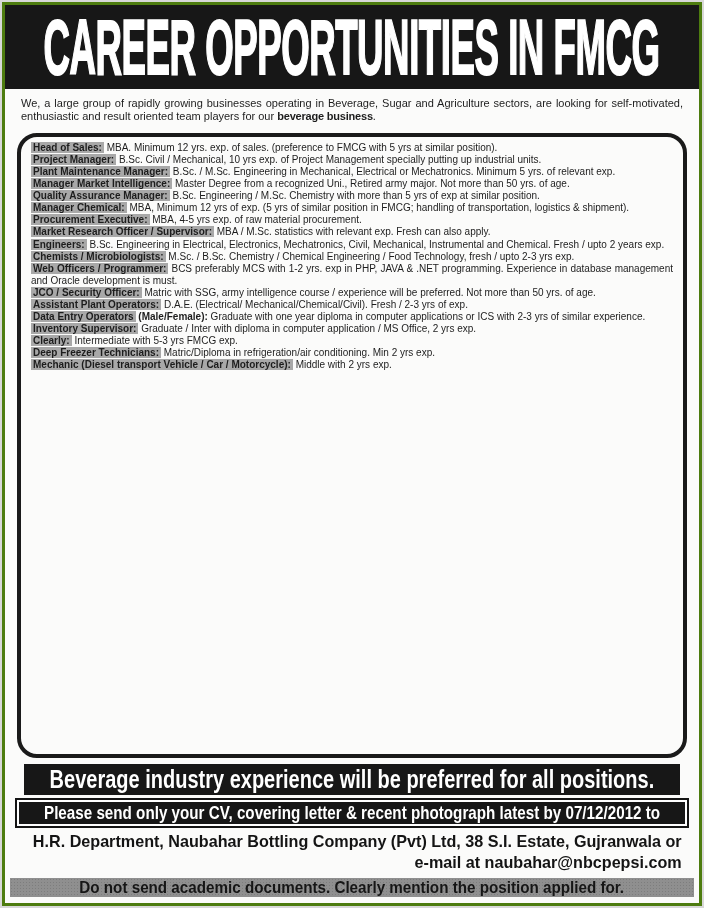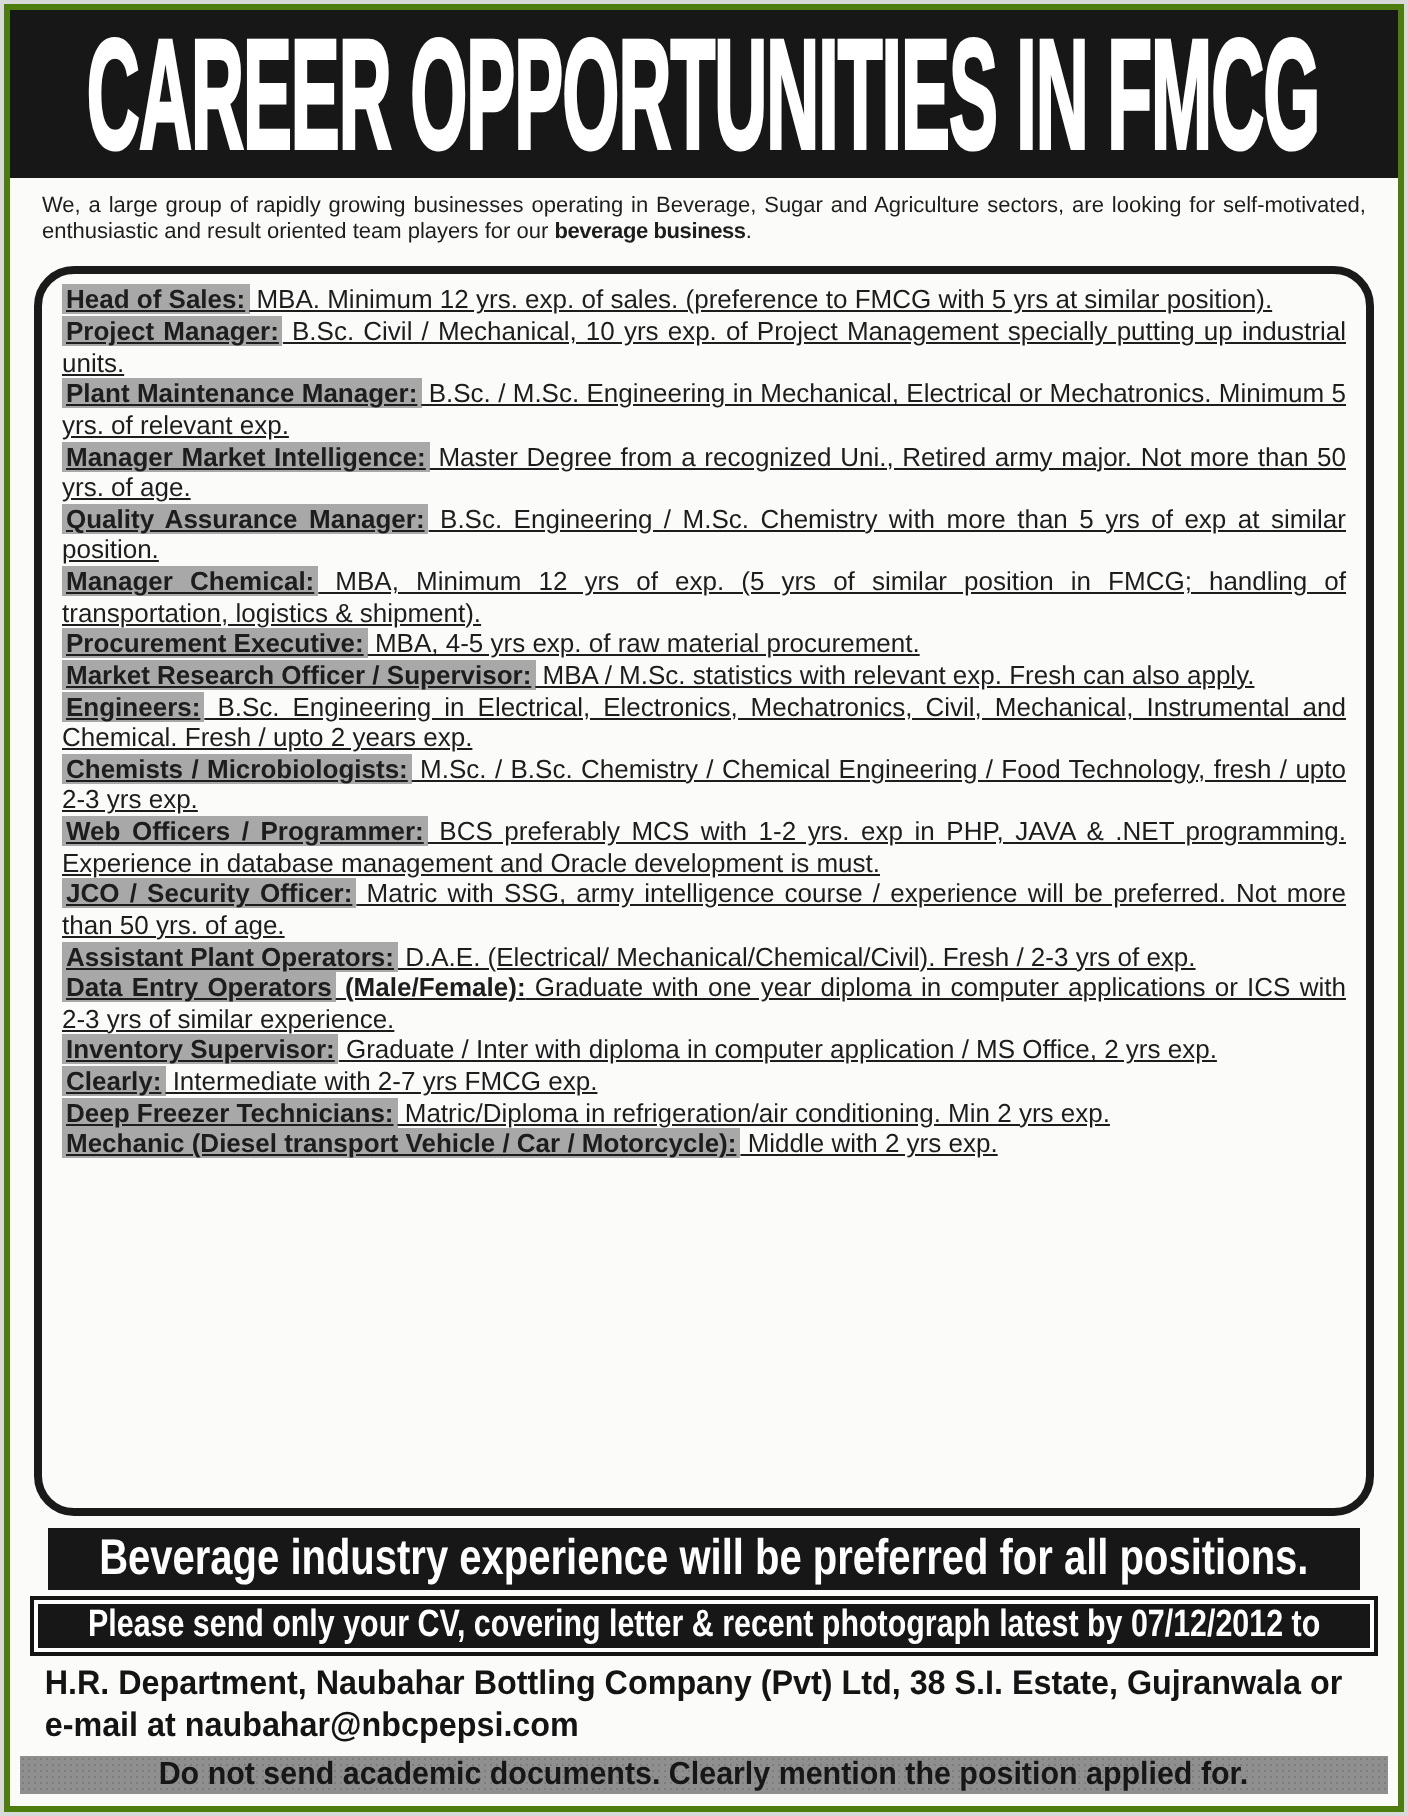--- a/index.html
+++ b/index.html
@@ -41,23 +41,22 @@
   
   .jobs-box{
     flex:1 1 auto;
     margin:6px 12px 6px 12px;
     border:4px solid #1a1a1a;
     border-radius:20px;
     padding:5px 10px 4px 10px;
     overflow:hidden;
   }
   .job{
-    margin:0;font-size:13px;line-height:1.202;
+    margin:0;font-size:10px;line-height:1.202;
     text-align:justify;
-    text-decoration:underline;
   }
   .job-title{
     background:var(--highlight,#a8a8a8);
     font-weight:bold;
     padding:0 2px;
     -webkit-box-decoration-break:clone;box-decoration-break:clone;
   }
   .job-subtitle{font-weight:bold;}
   
   .bar{
@@ -77,21 +76,21 @@
     box-shadow:inset 0 0 0 2px #ffffff;
   }
   .bar-send .bar-text{
     font-weight:bold;font-size:19px;white-space:nowrap;
     transform:scaleX(0.8);transform-origin:center;
   }
   
   .address{
     flex:0 0 auto;
     padding:4px 0 3px 0;
-    text-align:left;
+    text-align:right;
     font-weight:bold;font-size:17px;line-height:1.2;
     color:#141414;
   }
   .address .addr-line{
     white-space:nowrap;display:block;
     transform:scaleX(0.95);transform-origin:center;
   }
   
   .footer-bar{
     height:19px;margin:2px 5px 6px 5px;
@@ -142,21 +141,21 @@
   <p class="job"><span class="job-title">Web Officers / Programmer:</span><span class="job-desc"> BCS preferably MCS with 1-2 yrs. exp in PHP, JAVA &amp; .NET programming. Experience in database management and Oracle development is must.</span></p>
 
   <p class="job"><span class="job-title">JCO / Security Officer:</span><span class="job-desc"> Matric with SSG, army intelligence course / experience will be preferred. Not more than 50 yrs. of age.</span></p>
 
   <p class="job"><span class="job-title">Assistant Plant Operators:</span><span class="job-desc"> D.A.E. (Electrical/ Mechanical/Chemical/Civil). Fresh /  2-3 yrs of exp.</span></p>
 
   <p class="job"><span class="job-title">Data Entry Operators</span><span class="job-subtitle"> (Male/Female):</span><span class="job-desc"> Graduate with one year diploma in computer applications or ICS with 2-3 yrs of similar experience.</span></p>
 
   <p class="job"><span class="job-title">Inventory Supervisor:</span><span class="job-desc"> Graduate / Inter with  diploma in computer application / MS Office, 2 yrs exp.</span></p>
 
-  <p class="job"><span class="job-title">Clearly:</span><span class="job-desc"> Intermediate with 2-7 yrs FMCG exp.</span></p>
+  <p class="job"><span class="job-title">Clearly:</span><span class="job-desc"> Intermediate with 5-3 yrs FMCG exp.</span></p>
 
   <p class="job"><span class="job-title">Deep Freezer Technicians:</span><span class="job-desc"> Matric/Diploma in refrigeration/air conditioning. Min 2 yrs exp.</span></p>
 
   <p class="job"><span class="job-title">Mechanic (Diesel transport Vehicle / Car / Motorcycle):</span><span class="job-desc"> Middle with 2 yrs exp.</span></p>
 </div>
   </div>
 
   <div class="bar bar-preferred">
     <span class="bar-text">Beverage industry experience will be preferred for all positions.</span>
   </div>

